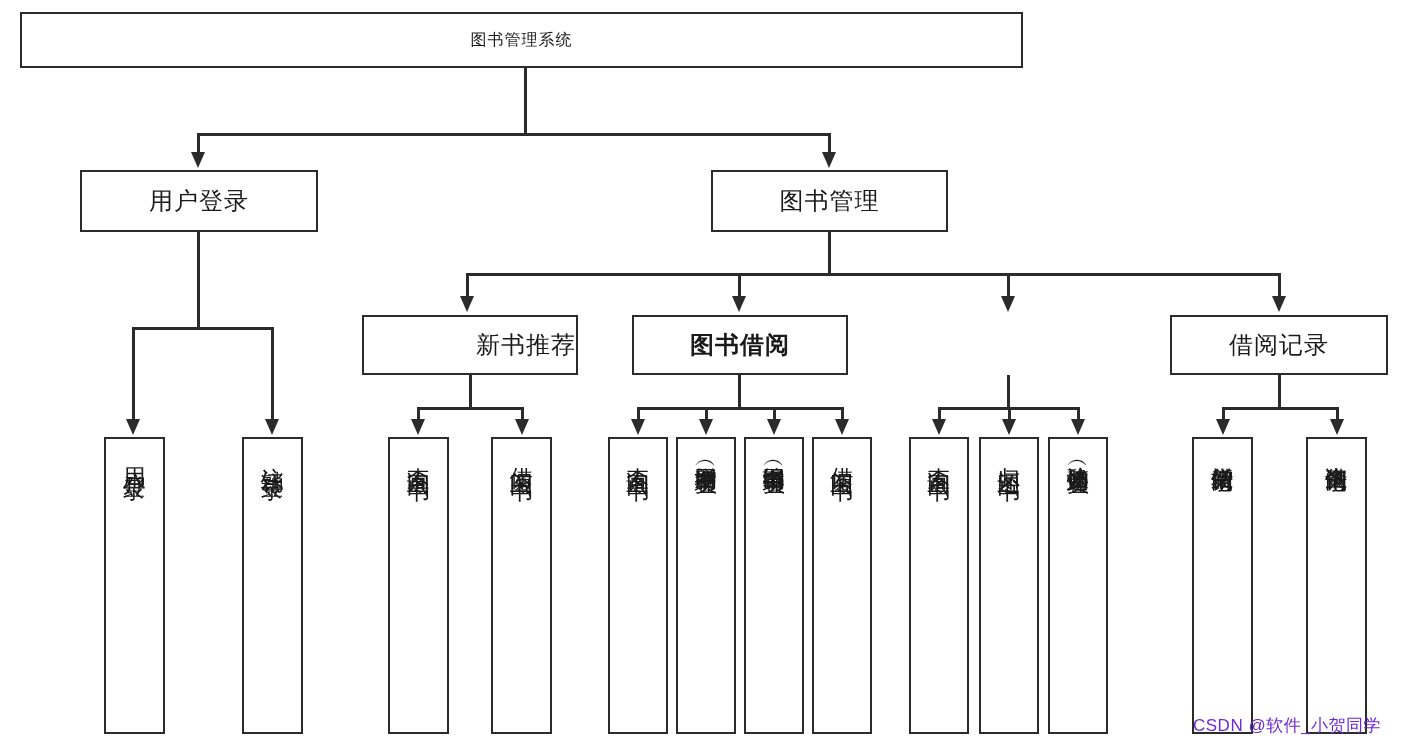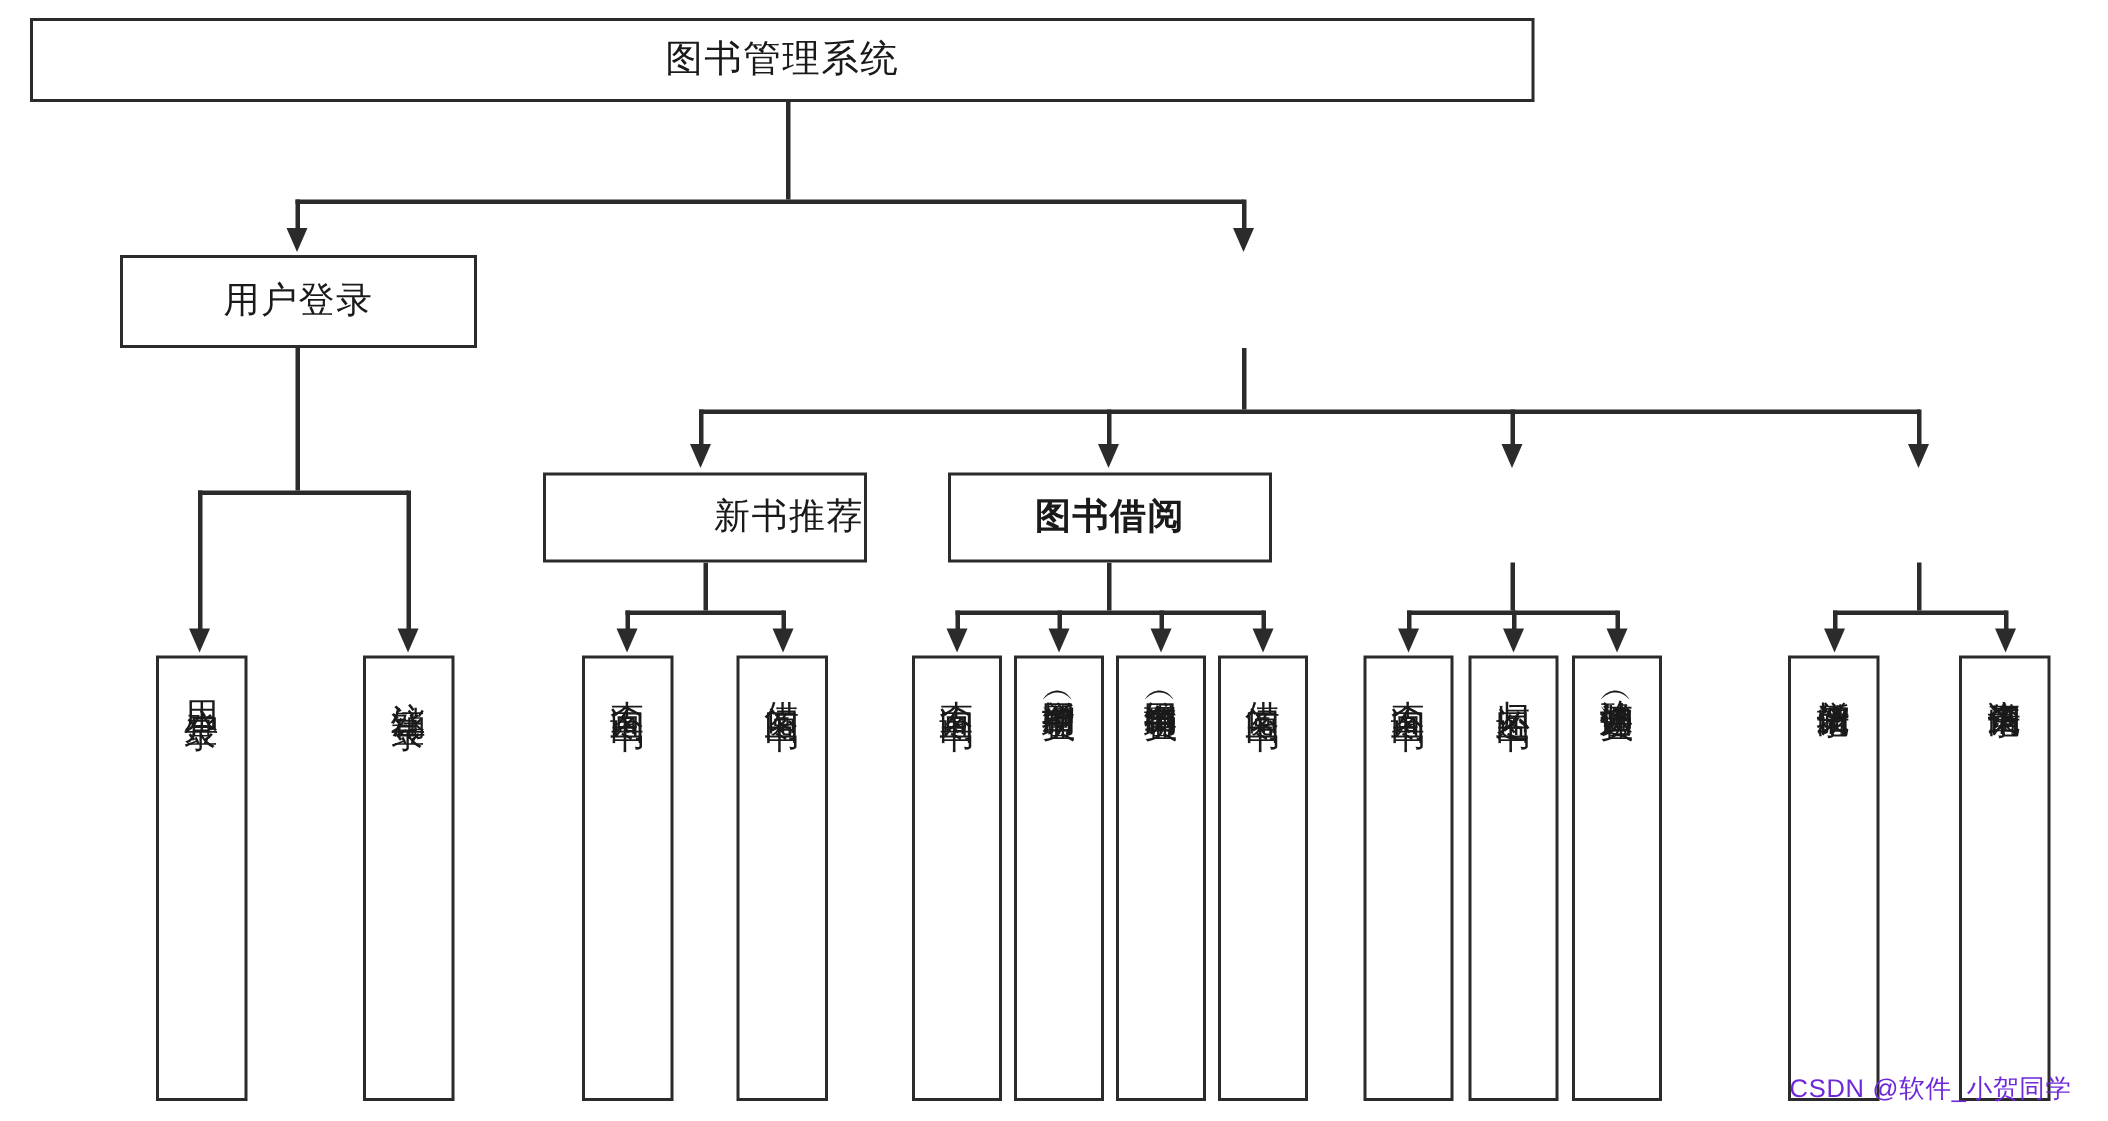--- a/index.html
+++ b/index.html
@@ -32,21 +32,21 @@
     display: block;
     text-align: center;
     line-height: 1.35;
     white-space: nowrap;
   }
   
   .node.h .node-label {
     font-size: 24px;
     letter-spacing: 1px;
   }
-  #node-root .node-label { font-size: 25px; }
+  #node-root .node-label { font-size: 16px; }
   
   .node.v {
     align-items: flex-start;
     padding-top: 10px;
   }
   .node.v .node-label {
     writing-mode: vertical-rl;
     text-orientation: upright;
     font-size: 23px;
     line-height: 1.15;
@@ -99,20 +99,23 @@
 
   <div class="conn vline" style="left:197px; top:133px; height:22px;"></div>
   <div class="arrow" style="left:191px; top:152px;"></div>
   <div class="conn vline" style="left:828px; top:133px; height:22px;"></div>
   <div class="arrow" style="left:822px; top:152px;"></div>
 
   <div class="node h" id="node-user-login" style="left:80px; top:170px; width:238px; height:62px;">
     <span class="node-label">用户登录</span>
   </div>
 
+  <div class="node h" id="node-book-manage" style="left:711px; top:170px; width:237px; height:62px;">
+    <span class="node-label">图书管理</span>
+  </div>
 
   <div class="conn vline" style="left:197px; top:232px; height:95px;"></div>
   <div class="conn hline" style="left:132px; top:327px; width:140px;"></div>
   <div class="conn vline" style="left:132px; top:327px; height:94px;"></div>
   <div class="arrow" style="left:126px; top:419px;"></div>
   <div class="conn vline" style="left:271px; top:327px; height:94px;"></div>
   <div class="arrow" style="left:265px; top:419px;"></div>
 
   <div class="conn vline" style="left:828px; top:232px; height:41px;"></div>
   <div class="conn hline" style="left:466px; top:273px; width:814px;"></div>
@@ -124,20 +127,23 @@
   <div class="arrow" style="left:1001px; top:296px;"></div>
   <div class="conn vline" style="left:1278px; top:273px; height:26px;"></div>
   <div class="arrow" style="left:1272px; top:296px;"></div>
 
   <div class="node h" id="node-new-book-recommend" style="left:362px; top:315px; width:216px; height:60px;justify-content:flex-end;">
     <span class="node-label">新书推荐</span>
   </div>
   <div class="node h" id="node-book-borrow" style="left:632px; top:315px; width:216px; height:60px;font-weight:bold;">
     <span class="node-label">图书借阅</span>
   </div>
+  <div class="node h" id="node-borrow-record" style="left:1170px; top:315px; width:218px; height:60px;">
+    <span class="node-label">借阅记录</span>
+  </div>
 
   <div class="conn vline" style="left:469px; top:375px; height:32px;"></div>
   <div class="conn hline" style="left:417px; top:407px; width:106px;"></div>
   <div class="conn vline" style="left:417px; top:407px; height:14px;"></div>
   <div class="arrow" style="left:411px; top:419px;"></div>
   <div class="conn vline" style="left:521px; top:407px; height:14px;"></div>
   <div class="arrow" style="left:515px; top:419px;"></div>
 
   <div class="conn vline" style="left:738px; top:375px; height:32px;"></div>
   <div class="conn hline" style="left:637px; top:407px; width:206px;"></div>

